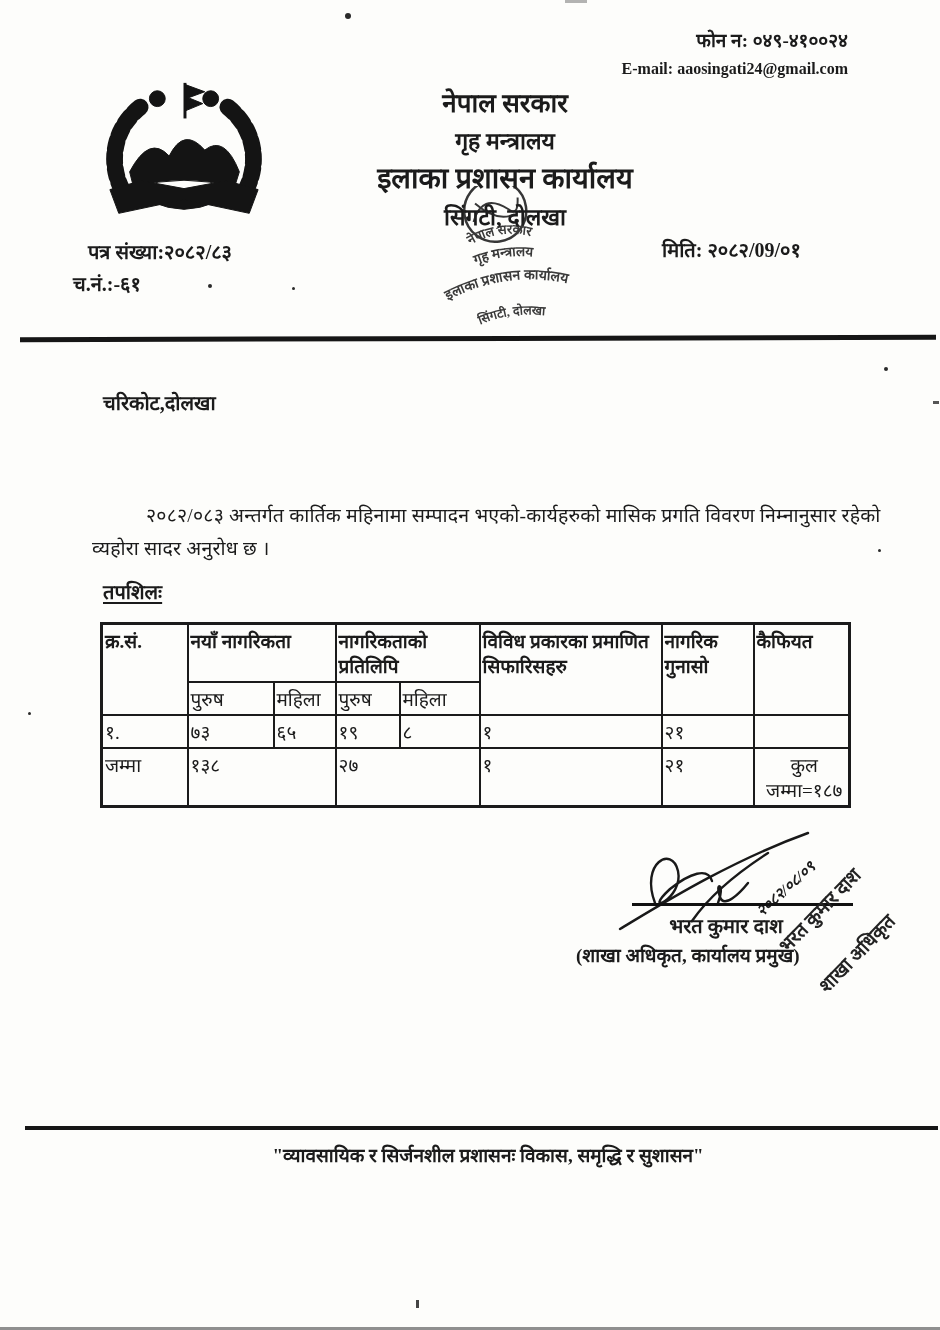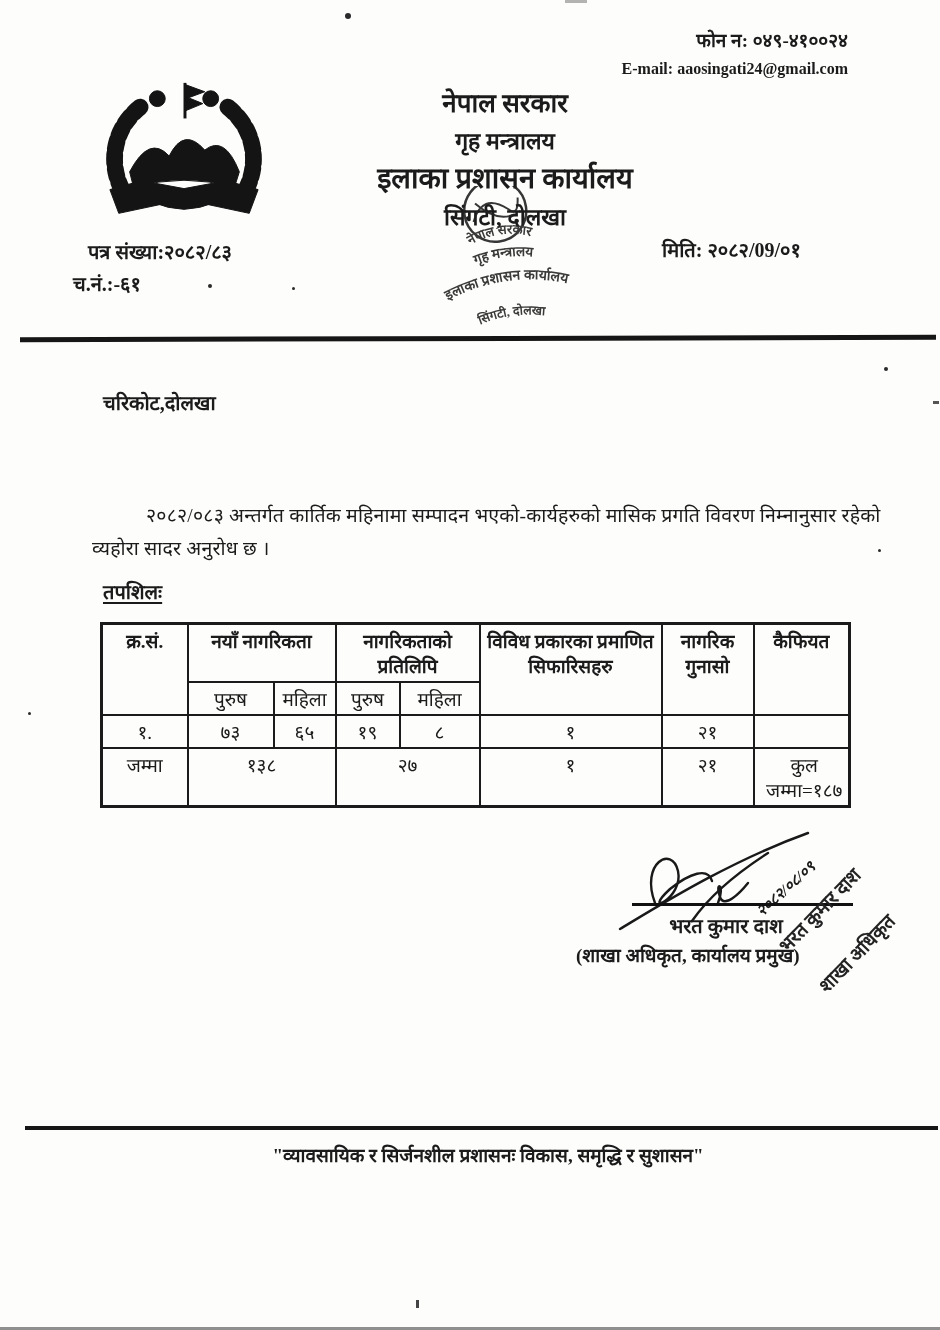--- a/index.html
+++ b/index.html
@@ -38,21 +38,21 @@
   .subject { left:520px; top:423px; transform:translateX(-50%); font-size:20px; font-weight:600; white-space:nowrap; }
 
   .bodyline { font-size:19.5px; white-space:nowrap; letter-spacing:.2px; }
   .body1 { left:190px; top:468px; }
   .body2 { left:100px; top:501px;margin-left:46px; }
   .body3 { left:92px; top:534px; }
 
   .tapsil { left:103px; top:578px; font-size:20px; font-weight:700; text-decoration:underline; text-underline-offset:3px; }
 
   .dtable { left:100px; top:622px; border-collapse:collapse; table-layout:fixed; width:748px; }
-  .dtable td { border:2px solid #1b1b1b; font-size:19px; text-align:center; vertical-align:top; padding:4px 2px 2px; line-height:25px; }
+  .dtable td { border:2px solid #1b1b1b; font-size:19px; text-align:left; vertical-align:top; padding:4px 2px 2px; line-height:25px; }
   .dtable tr.h1 td { font-weight:600; }
   .dtable { border:3px solid #1b1b1b; }
   .dtable tr.h1 { height:58px; }
   .dtable tr.h2 { height:30px; }
   .dtable tr.r1 { height:30px; }
   .dtable tr.rt { height:58px; }
   .dtable td.remarks { text-align:center; padding-left:8px; }
 
   .sig-scribble { left:600px; top:823px; }
   .sig-line  { left:632px; top:903px; width:221px; height:3px; background:#111; }

